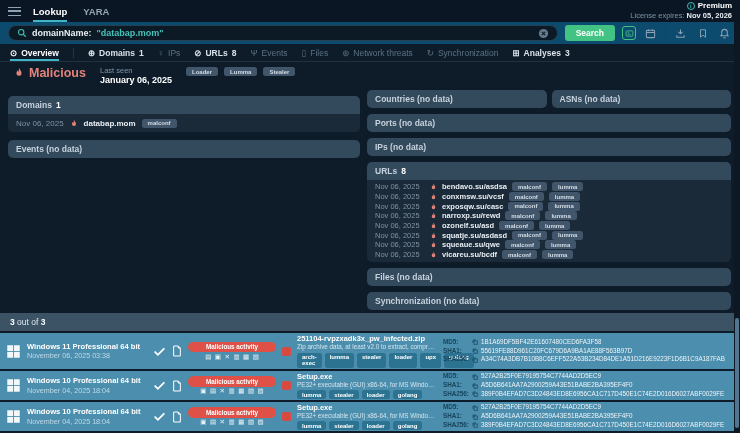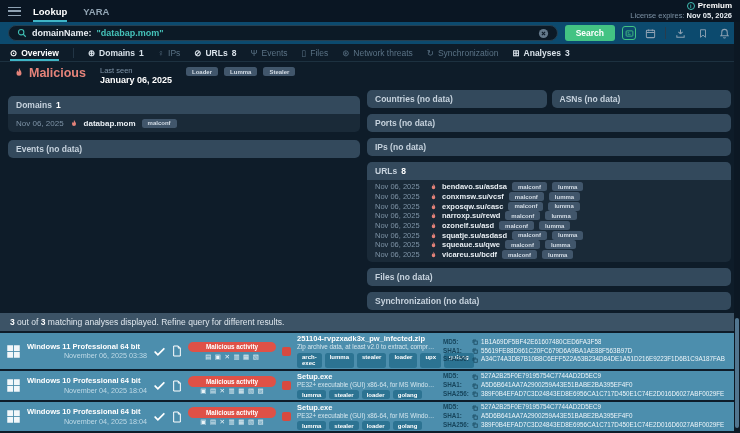--- a/index.html
+++ b/index.html
@@ -82,21 +82,21 @@
   
   .analyses { position:absolute; top:313px; left:0; right:6px; }
   .summary { height:18px; background:#3C5366; display:flex; align-items:center; padding:0 10px;
              font-size:8.5px; color:#DFE7EE; white-space:pre; }
   .summary b { color:#FFFFFF; }
   .arow { display:flex; align-items:center; background:#4C8EAD; margin-top:2px; padding:2px 6px; gap:6px; height:29px; cursor:pointer; }
   .arow.tall { height:36px; }
   .winlogo { flex:none; display:flex; }
   .osblock { width:120px; flex:none; line-height:1.25; }
   .osname { font-size:7.6px; font-weight:bold; color:#fff; white-space:nowrap; }
-  .osdate { font-size:7.2px; color:#BFDAE7;text-align:right; }
+  .osdate { font-size:7.2px; color:#BFDAE7; }
   .check, .docic { flex:none; display:flex; }
   .vblock { width:88px; flex:none; display:flex; flex-direction:column; align-items:center; gap:1.5px; }
   .vpill { background:#DF5147; color:#fff; font-size:6.3px; font-weight:bold; padding:1.5px 0;
            border-radius:6px; width:100%; text-align:center; line-height:1.2; }
   .bicons { display:flex; gap:3.5px; font-size:6.5px; color:#EAF4F8; line-height:1; }
   .bicons span { cursor:pointer; }
   .redind { width:9px; height:9px; background:#D84A40; border-radius:2px; flex:none; }
   .fblock { flex:1; min-width:0; line-height:1.2; }
   .fname { font-size:7.5px; font-weight:bold; color:#fff; white-space:nowrap; overflow:hidden; text-overflow:ellipsis; }
   .fdesc { font-size:6.3px; color:#D4E6EE; white-space:nowrap; overflow:hidden; text-overflow:ellipsis; }
@@ -365,21 +365,21 @@
 
     <div class="panel-header">
         <span>Files (no data)</span>
       </div>
     <div class="panel-header">
         <span>Synchronization (no data)</span>
       </div>
   </div>
 
   <div class="analyses">
-    <div class="summary"><b>3</b><span> out of </span><b>3</b><span> matching analyses displayed. Refine query for different results.</span></div>
+    <div class="summary"><b>3</b><span> out of </span><b>3</b></div>
 
     <div class="arow tall">
       <span class="winlogo">
         <svg width="15" height="15" viewBox="0 0 24 24">
             <rect x="2" y="2" width="9.3" height="9.3" fill="#F2F7FA"></rect>
             <rect x="12.7" y="2" width="9.3" height="9.3" fill="#F2F7FA"></rect>
             <rect x="2" y="12.7" width="9.3" height="9.3" fill="#F2F7FA"></rect>
             <rect x="12.7" y="12.7" width="9.3" height="9.3" fill="#F2F7FA"></rect>
           </svg>
       </span>

